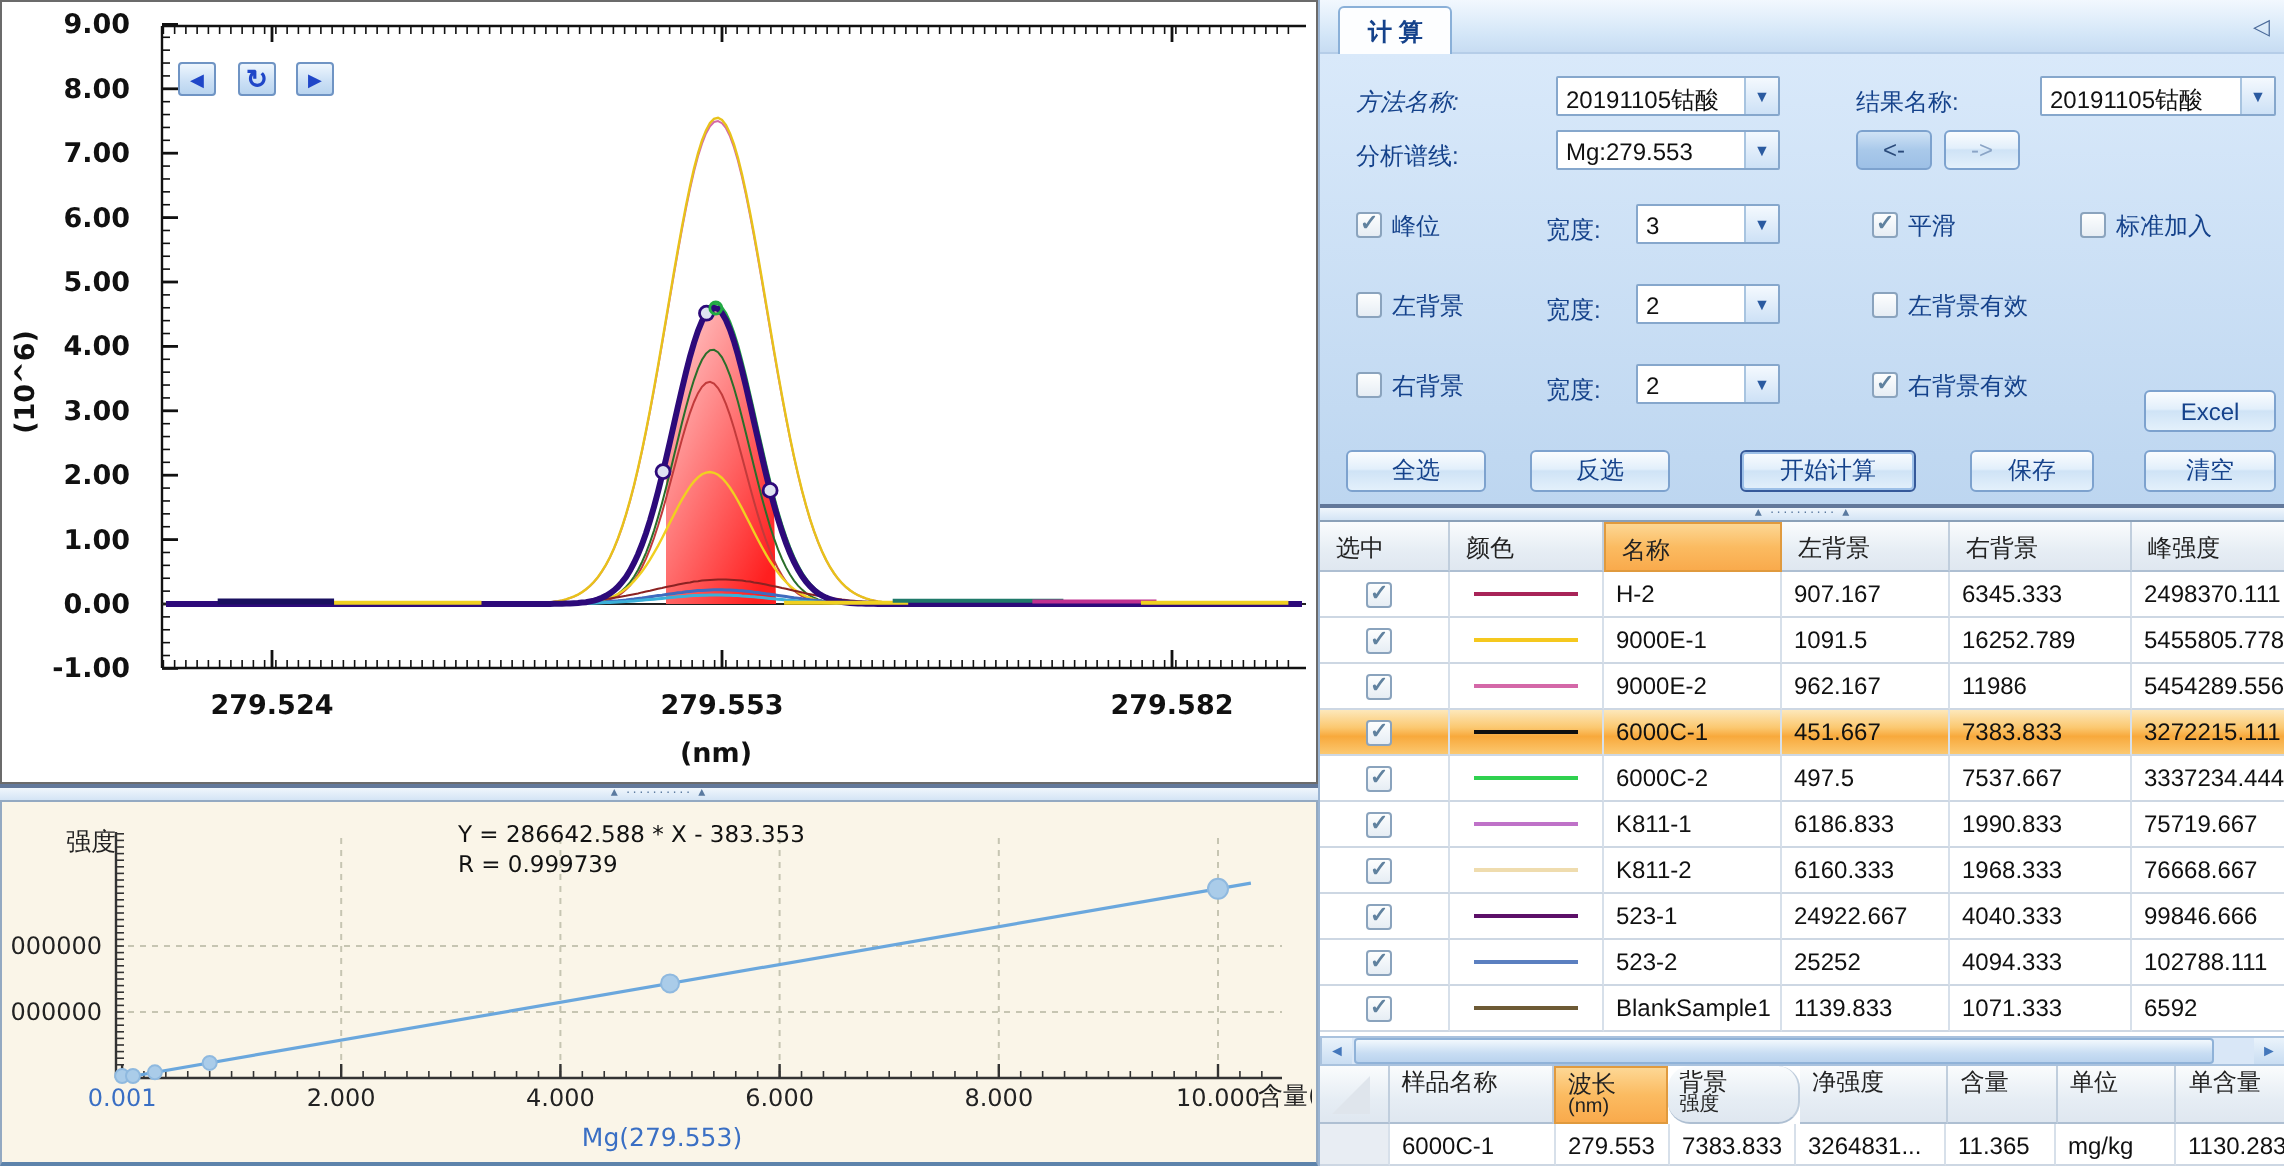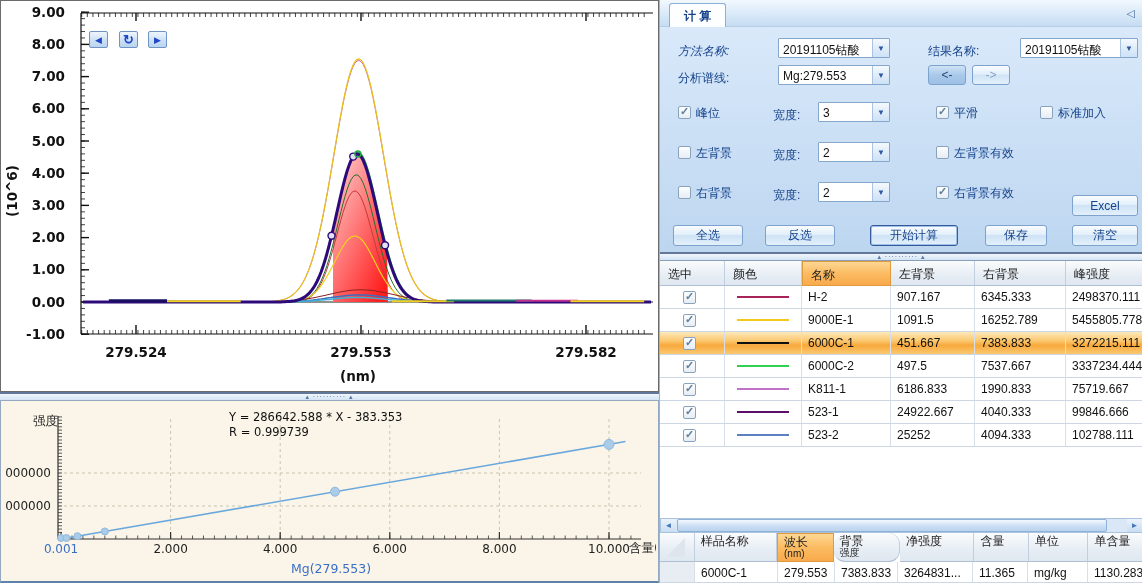--- a/index.html
+++ b/index.html
@@ -637,20 +637,32 @@
             <span class="cb checked"></span>
           </div>
           <div class="cell center" style="width: 77px;">
             <span class="swatch" style="background: rgb(245, 200, 30);"></span>
           </div>
           <div class="cell" style="width: 89px;">9000E-1</div>
           <div class="cell" style="width: 84px;">1091.5</div>
           <div class="cell" style="width: 91px;">16252.789</div>
           <div class="cell" style="width: 77px;">5455805.778</div>
         </div>
+        <div class="trow">
+          <div class="cell center" style="width: 65px;">
+            <span class="cb checked"></span>
+          </div>
+          <div class="cell center" style="width: 77px;">
+            <span class="swatch" style="background: rgb(212, 104, 168);"></span>
+          </div>
+          <div class="cell" style="width: 89px;">9000E-2</div>
+          <div class="cell" style="width: 84px;">962.167</div>
+          <div class="cell" style="width: 91px;">11986</div>
+          <div class="cell" style="width: 77px;">5454289.556</div>
+        </div>
         <div class="trow sel">
           <div class="cell center" style="width: 65px;">
             <span class="cb checked"></span>
           </div>
           <div class="cell center" style="width: 77px;">
             <span class="swatch" style="background: rgb(16, 16, 16);"></span>
           </div>
           <div class="cell" style="width: 89px;">6000C-1</div>
           <div class="cell" style="width: 84px;">451.667</div>
           <div class="cell" style="width: 91px;">7383.833</div>
@@ -678,38 +690,62 @@
           <div class="cell" style="width: 89px;">K811-1</div>
           <div class="cell" style="width: 84px;">6186.833</div>
           <div class="cell" style="width: 91px;">1990.833</div>
           <div class="cell" style="width: 77px;">75719.667</div>
         </div>
         <div class="trow">
           <div class="cell center" style="width: 65px;">
             <span class="cb checked"></span>
           </div>
           <div class="cell center" style="width: 77px;">
+            <span class="swatch" style="background: rgb(239, 220, 174);"></span>
+          </div>
+          <div class="cell" style="width: 89px;">K811-2</div>
+          <div class="cell" style="width: 84px;">6160.333</div>
+          <div class="cell" style="width: 91px;">1968.333</div>
+          <div class="cell" style="width: 77px;">76668.667</div>
+        </div>
+        <div class="trow">
+          <div class="cell center" style="width: 65px;">
+            <span class="cb checked"></span>
+          </div>
+          <div class="cell center" style="width: 77px;">
             <span class="swatch" style="background: rgb(92, 15, 104);"></span>
           </div>
           <div class="cell" style="width: 89px;">523-1</div>
           <div class="cell" style="width: 84px;">24922.667</div>
           <div class="cell" style="width: 91px;">4040.333</div>
           <div class="cell" style="width: 77px;">99846.666</div>
         </div>
         <div class="trow">
           <div class="cell center" style="width: 65px;">
             <span class="cb checked"></span>
           </div>
           <div class="cell center" style="width: 77px;">
             <span class="swatch" style="background: rgb(91, 127, 192);"></span>
           </div>
           <div class="cell" style="width: 89px;">523-2</div>
           <div class="cell" style="width: 84px;">25252</div>
           <div class="cell" style="width: 91px;">4094.333</div>
           <div class="cell" style="width: 77px;">102788.111</div>
+        </div>
+        <div class="trow">
+          <div class="cell center" style="width: 65px;">
+            <span class="cb checked"></span>
+          </div>
+          <div class="cell center" style="width: 77px;">
+            <span class="swatch" style="background: rgb(109, 90, 53);"></span>
+          </div>
+          <div class="cell" style="width: 89px;">BlankSample1</div>
+          <div class="cell" style="width: 84px;">1139.833</div>
+          <div class="cell" style="width: 91px;">1071.333</div>
+          <div class="cell" style="width: 77px;">6592</div>
         </div>
       </div>
 
     <div id="hscroll">
       <span class="sbtn" style="left:0;">◄</span>
       <div id="sthumb"></div>
       <span class="sbtn" style="right:0;">►</span>
     </div>
 
     <div id="sample-table">

